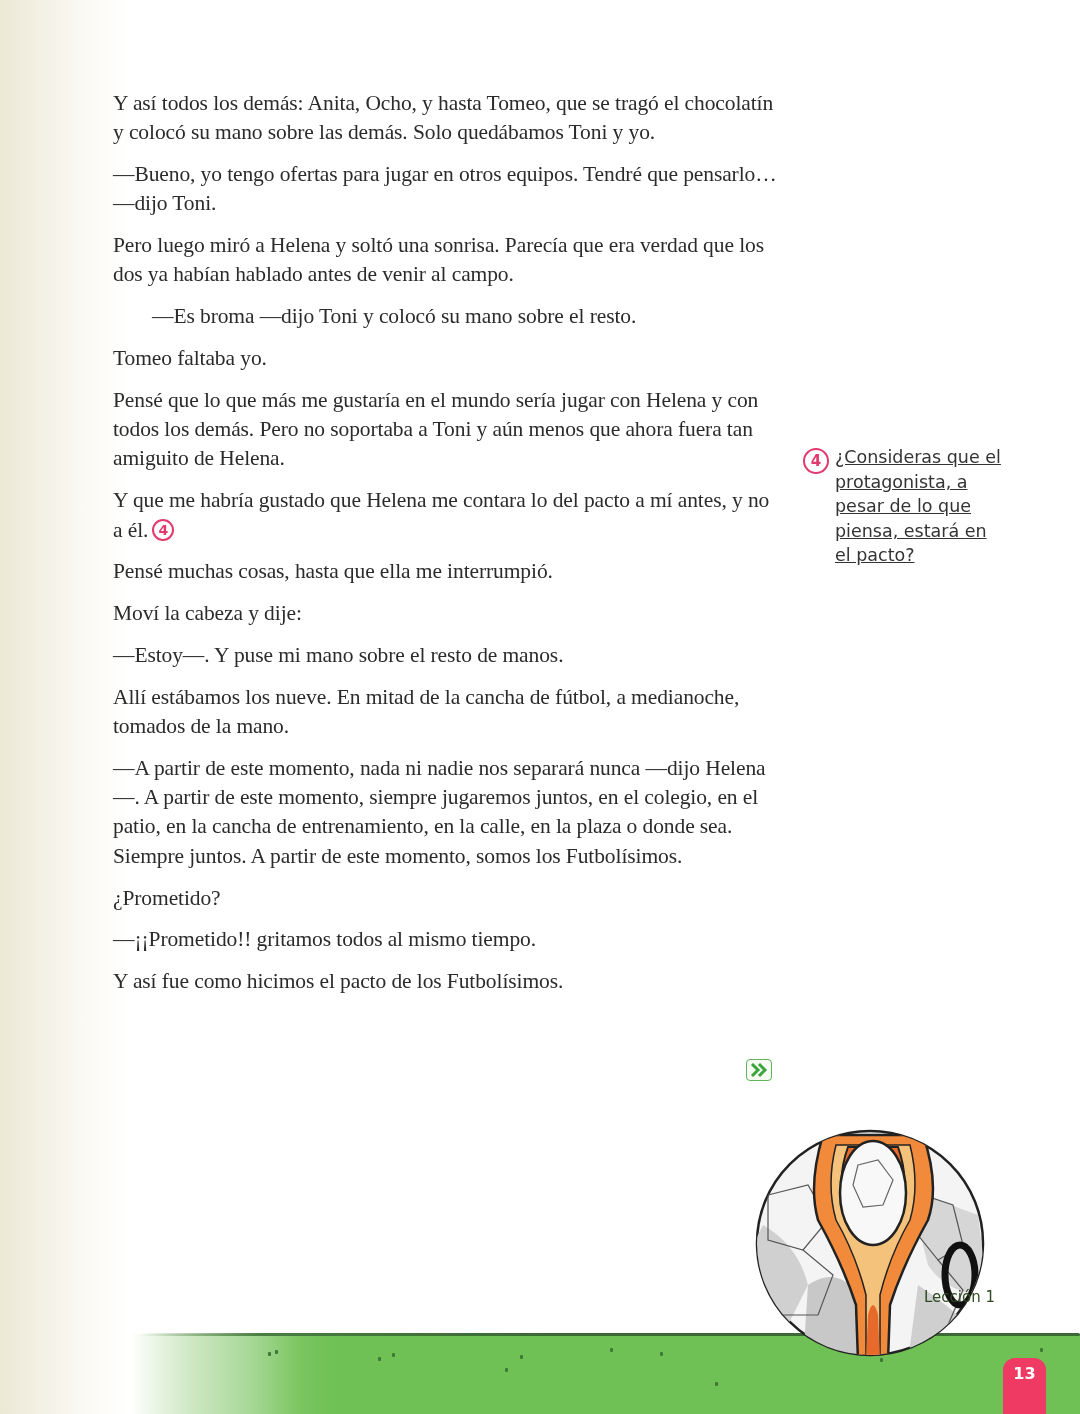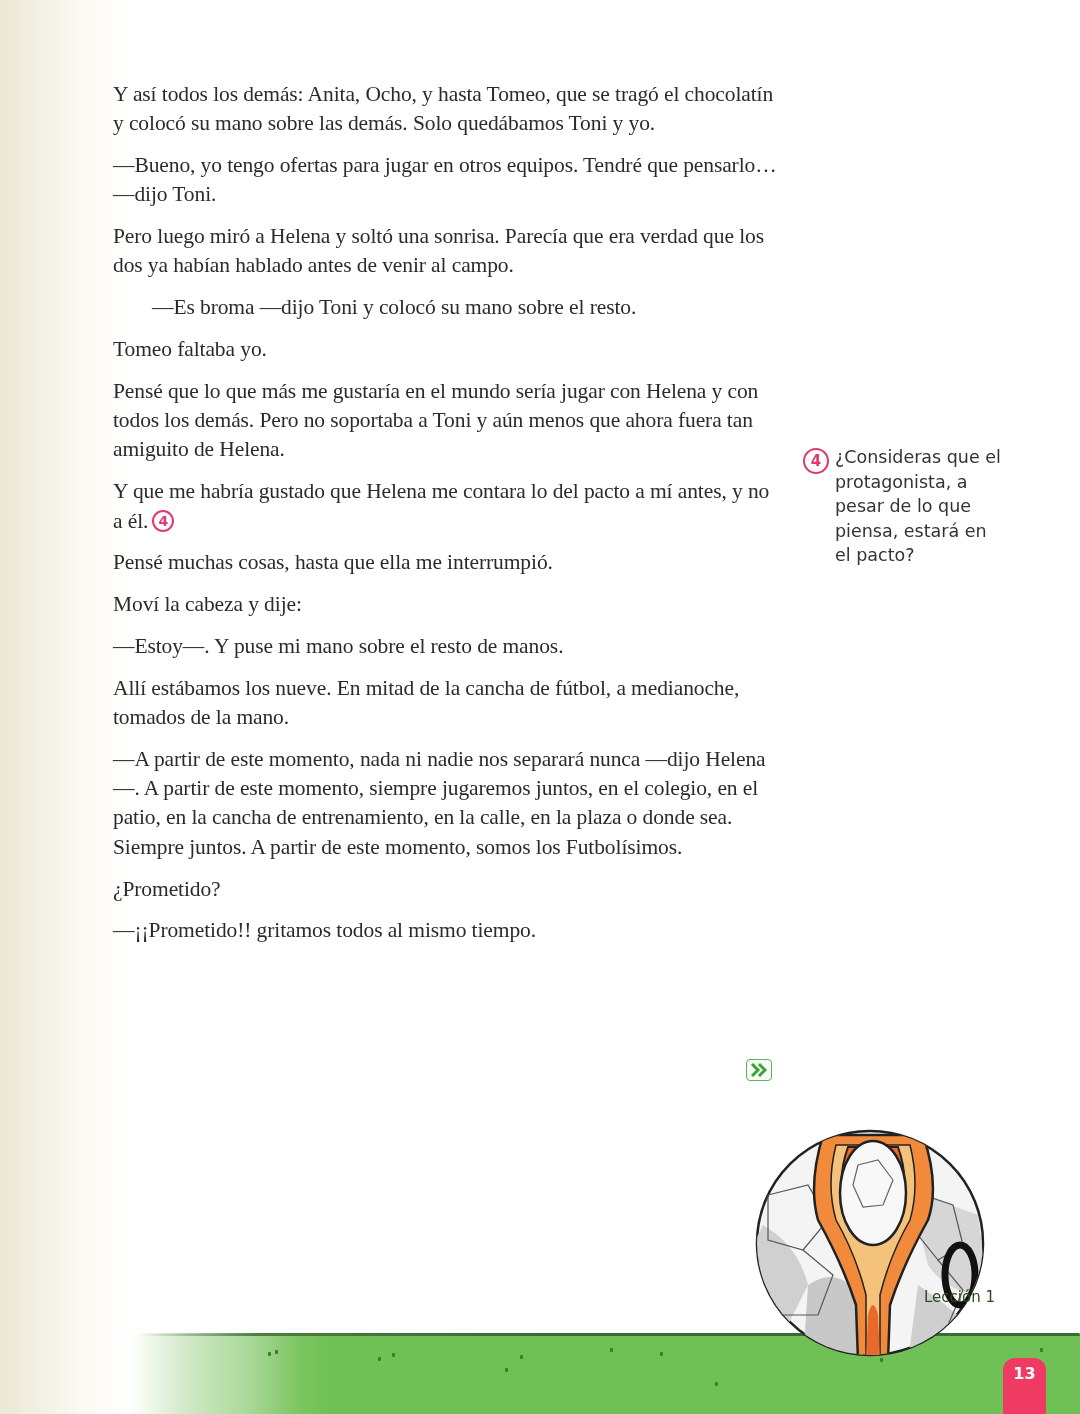--- a/index.html
+++ b/index.html
@@ -3,40 +3,40 @@
 <meta charset="utf-8">
 <style>
   html, body { margin: 0; padding: 0; }
   body {
     width: 1080px; height: 1414px; position: relative; overflow: hidden;
     background: linear-gradient(to right, #ece8d6 0px, #f3f0e4 40px, #faf9f3 80px, #ffffff 130px);
     font-family: "Liberation Serif", "DejaVu Serif", serif;
     color: #2b2b2b;
   }
   .story {
-    position: absolute; left: 113px; top: 80px; width: 665px;
+    position: absolute; left: 113px; top: 89px; width: 665px;
     font-size: 21.5px; line-height: 29.3px; letter-spacing: -0.1px;
   }
   .story p { margin: 0 0 12.5px 0; }
   .story p.indent1 { padding-left: 3px; margin-left: 36px; }
   .marker {
     display: inline-flex; align-items: center; justify-content: center;
     width: 22px; height: 22px; border: 2px solid #e23a6e; border-radius: 50%;
     color: #e23a6e; font-family: "DejaVu Sans", sans-serif; font-weight: bold;
     font-size: 14px; line-height: 1; vertical-align: middle; margin-left: 4px;
     box-sizing: border-box; position: relative; top: -2px; background: #fff;
   }
   .side-note {
     position: absolute; left: 803px; top: 445px; width: 200px;
     font-family: "DejaVu Sans", sans-serif; font-size: 17.5px; line-height: 24.5px;
     color: #333;
     display: flex; align-items: flex-start;
   }
   .side-note .marker { margin-left: 0; margin-right: 6px; top: 3px; flex: 0 0 auto; width: 26px; height: 26px; font-size: 15px; }
-  .side-note .q { flex: 1; }
+  .side-note .q { flex: 1; text-decoration: underline; }
   .continue-btn {
     position: absolute; left: 746px; top: 1059px; width: 26px; height: 22px;
     border: 1.5px solid #5fb55a; border-radius: 4px; box-sizing: border-box;
     background: #f7fbf4; display: flex; align-items: center; justify-content: center;
     cursor: pointer;
   }
   .grass {
     position: absolute; left: 0; top: 1334px; width: 1080px; height: 80px;
     background: linear-gradient(to right, rgba(255,255,255,0) 0px, rgba(255,255,255,0) 130px, #cfe8c4 190px, #a8d898 250px, #7cc560 300px, #6fc155 330px, #6fc155 1080px);
   }
@@ -69,20 +69,21 @@
   <p>Tomeo faltaba yo.</p>
   <p>Pensé que lo que más me gustaría en el mundo sería jugar con Helena y con todos los demás. Pero no soportaba a Toni y aún menos que ahora fuera tan amiguito de Helena.</p>
   <p><span>Y que me habría gustado que Helena me contara lo del pacto a mí antes, y no a él.</span><span class="marker">4</span></p>
   <p>Pensé muchas cosas, hasta que ella me interrumpió.</p>
   <p>Moví la cabeza y dije:</p>
   <p>—Estoy—. Y puse mi mano sobre el resto de manos.</p>
   <p>Allí estábamos los nueve. En mitad de la cancha de fútbol, a medianoche, tomados de la mano.</p>
   <p>—A partir de este momento, nada ni nadie nos separará nunca —dijo Helena—. A partir de este momento, siempre jugaremos juntos, en el colegio, en el patio, en la cancha de entrenamiento, en la calle, en la plaza o donde sea. Siempre juntos. A partir de este momento, somos los Futbolísimos.</p>
   <p>¿Prometido?</p>
   <p>—¡¡Prometido!! gritamos todos al mismo tiempo.</p>
+  <p>Y así fue como hicimos el pacto de los Futbolísimos.</p>
 </div>
 
 <div class="side-note">
   <span class="marker">4</span>
   <span class="q">¿Consideras que el protagonista, a pesar de lo que piensa, estará en el pacto?</span>
 </div>
 
 <div class="continue-btn">
   <svg width="18" height="14" viewBox="0 0 18 14">
     <path d="M2 1 L8 7 L2 13" fill="none" stroke="#3aa53a" stroke-width="3" stroke-linejoin="miter"></path>

